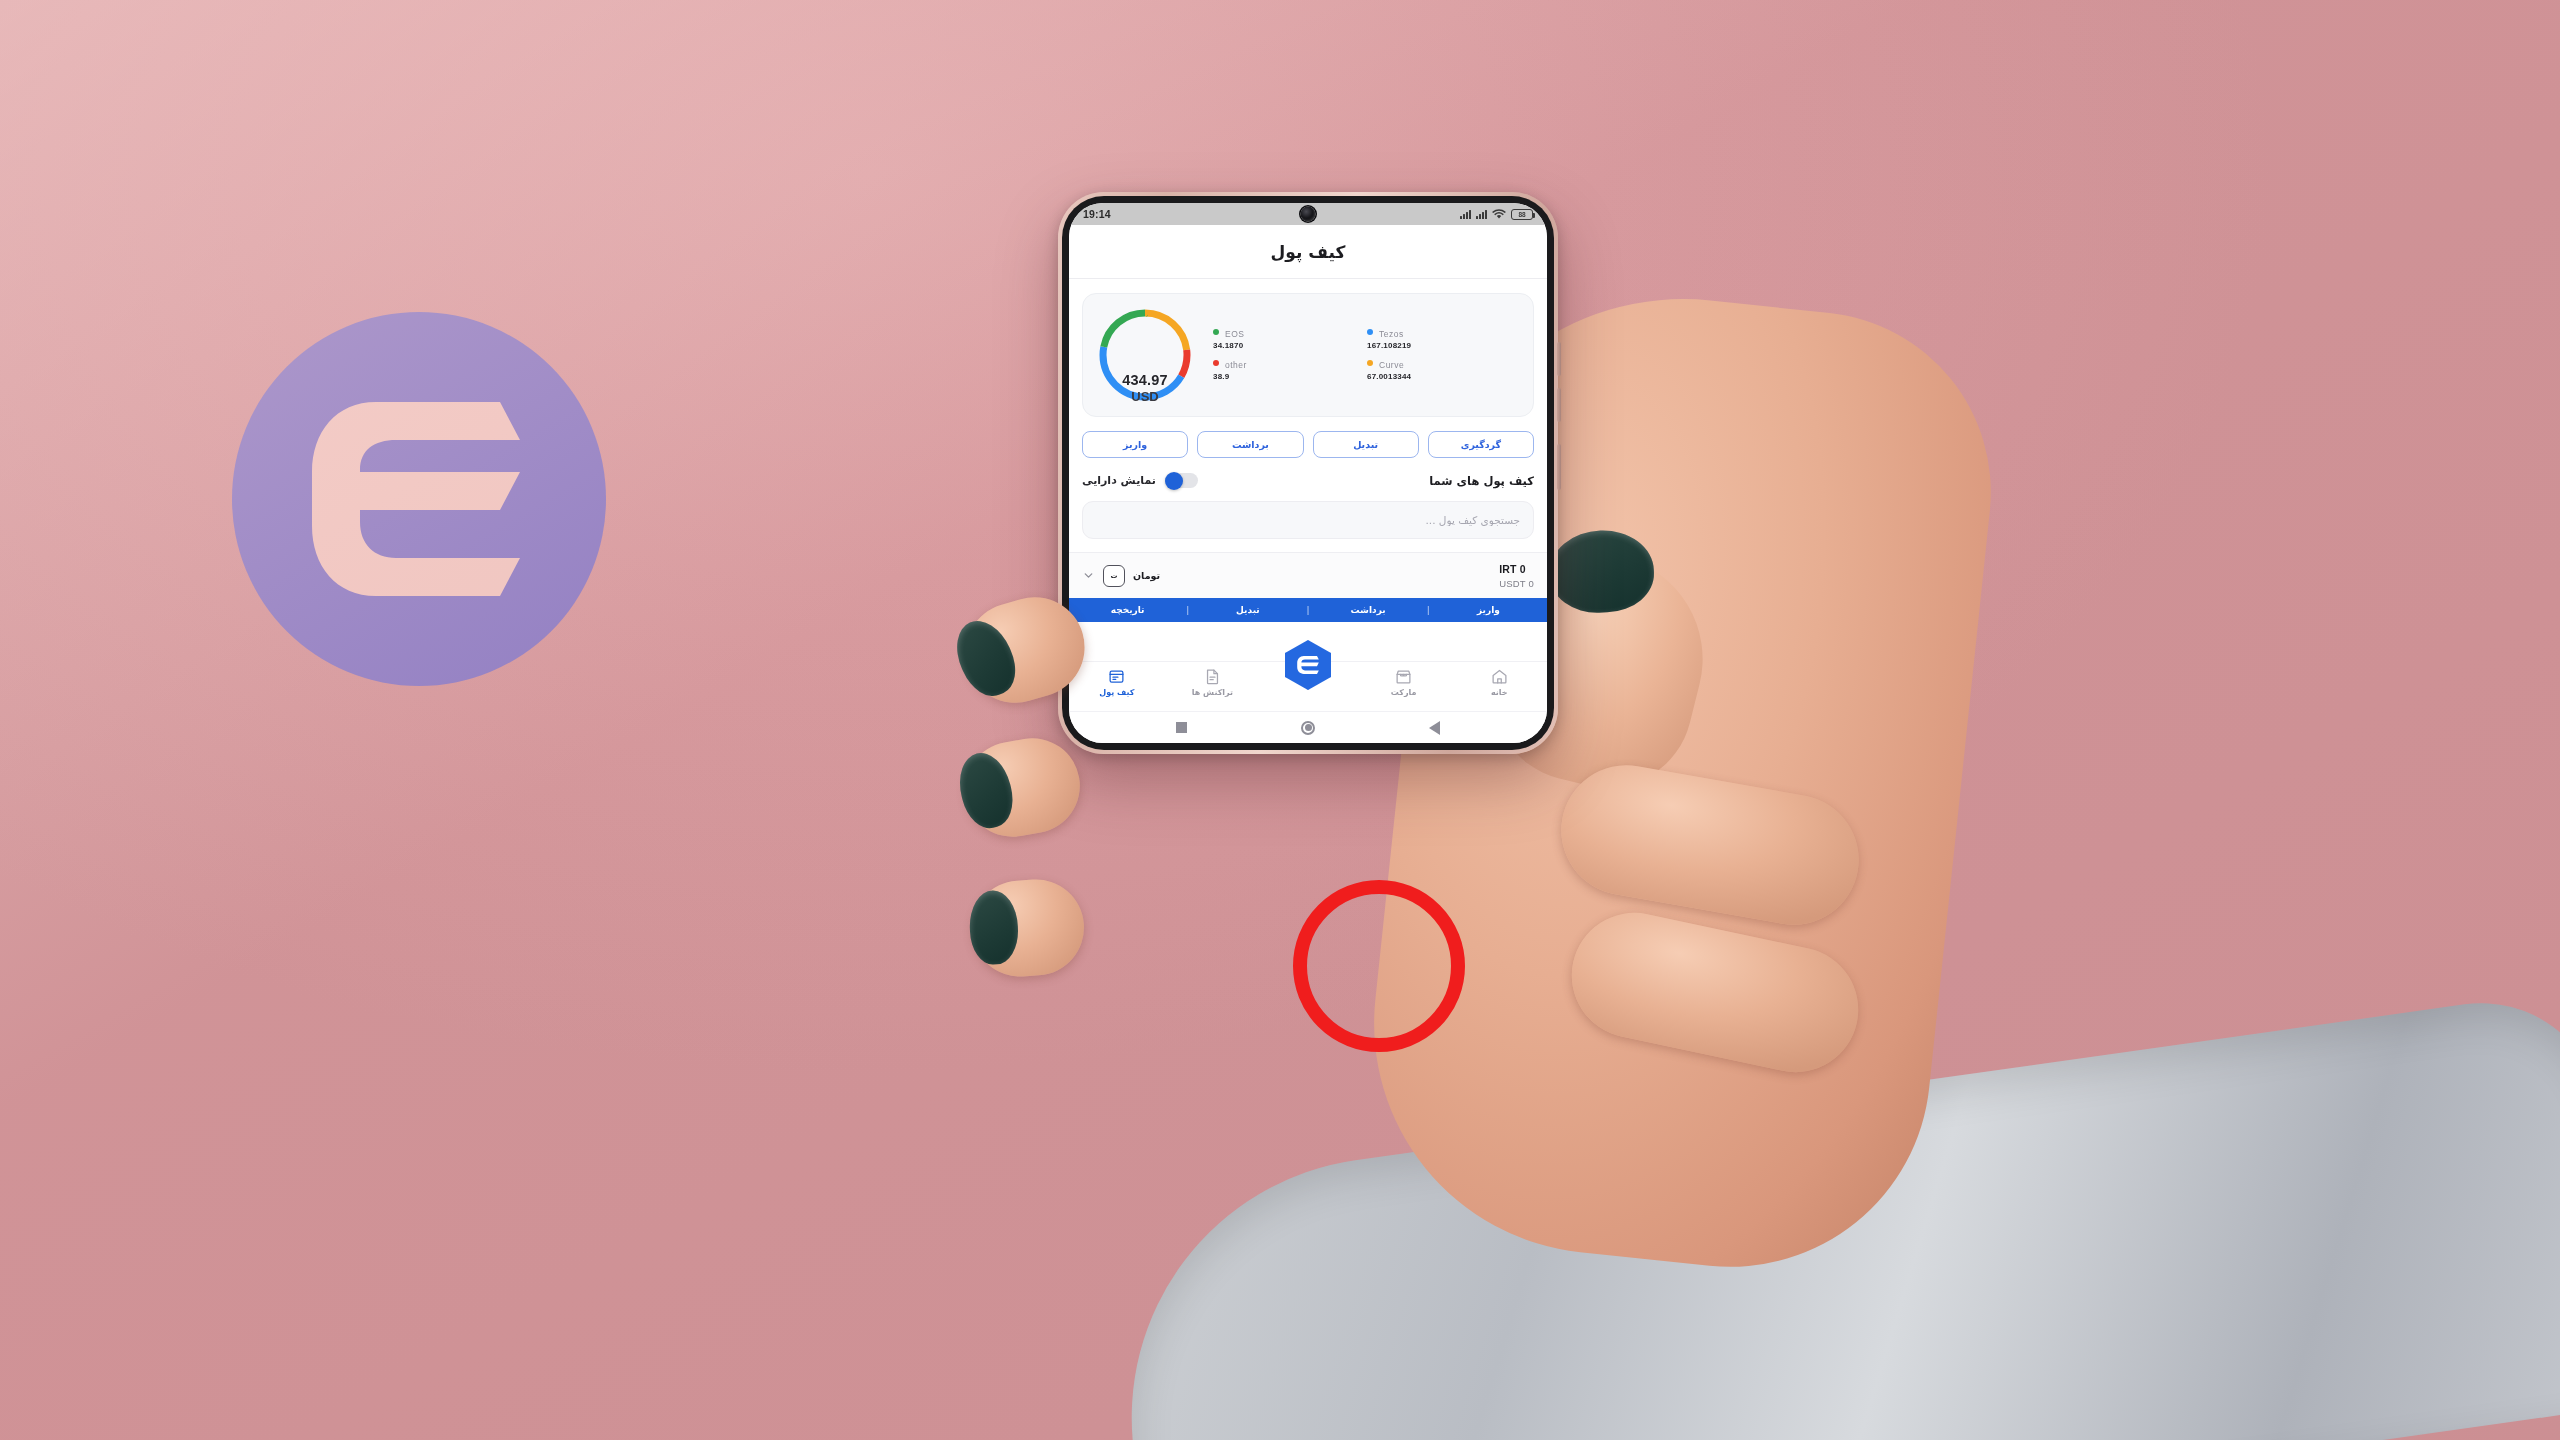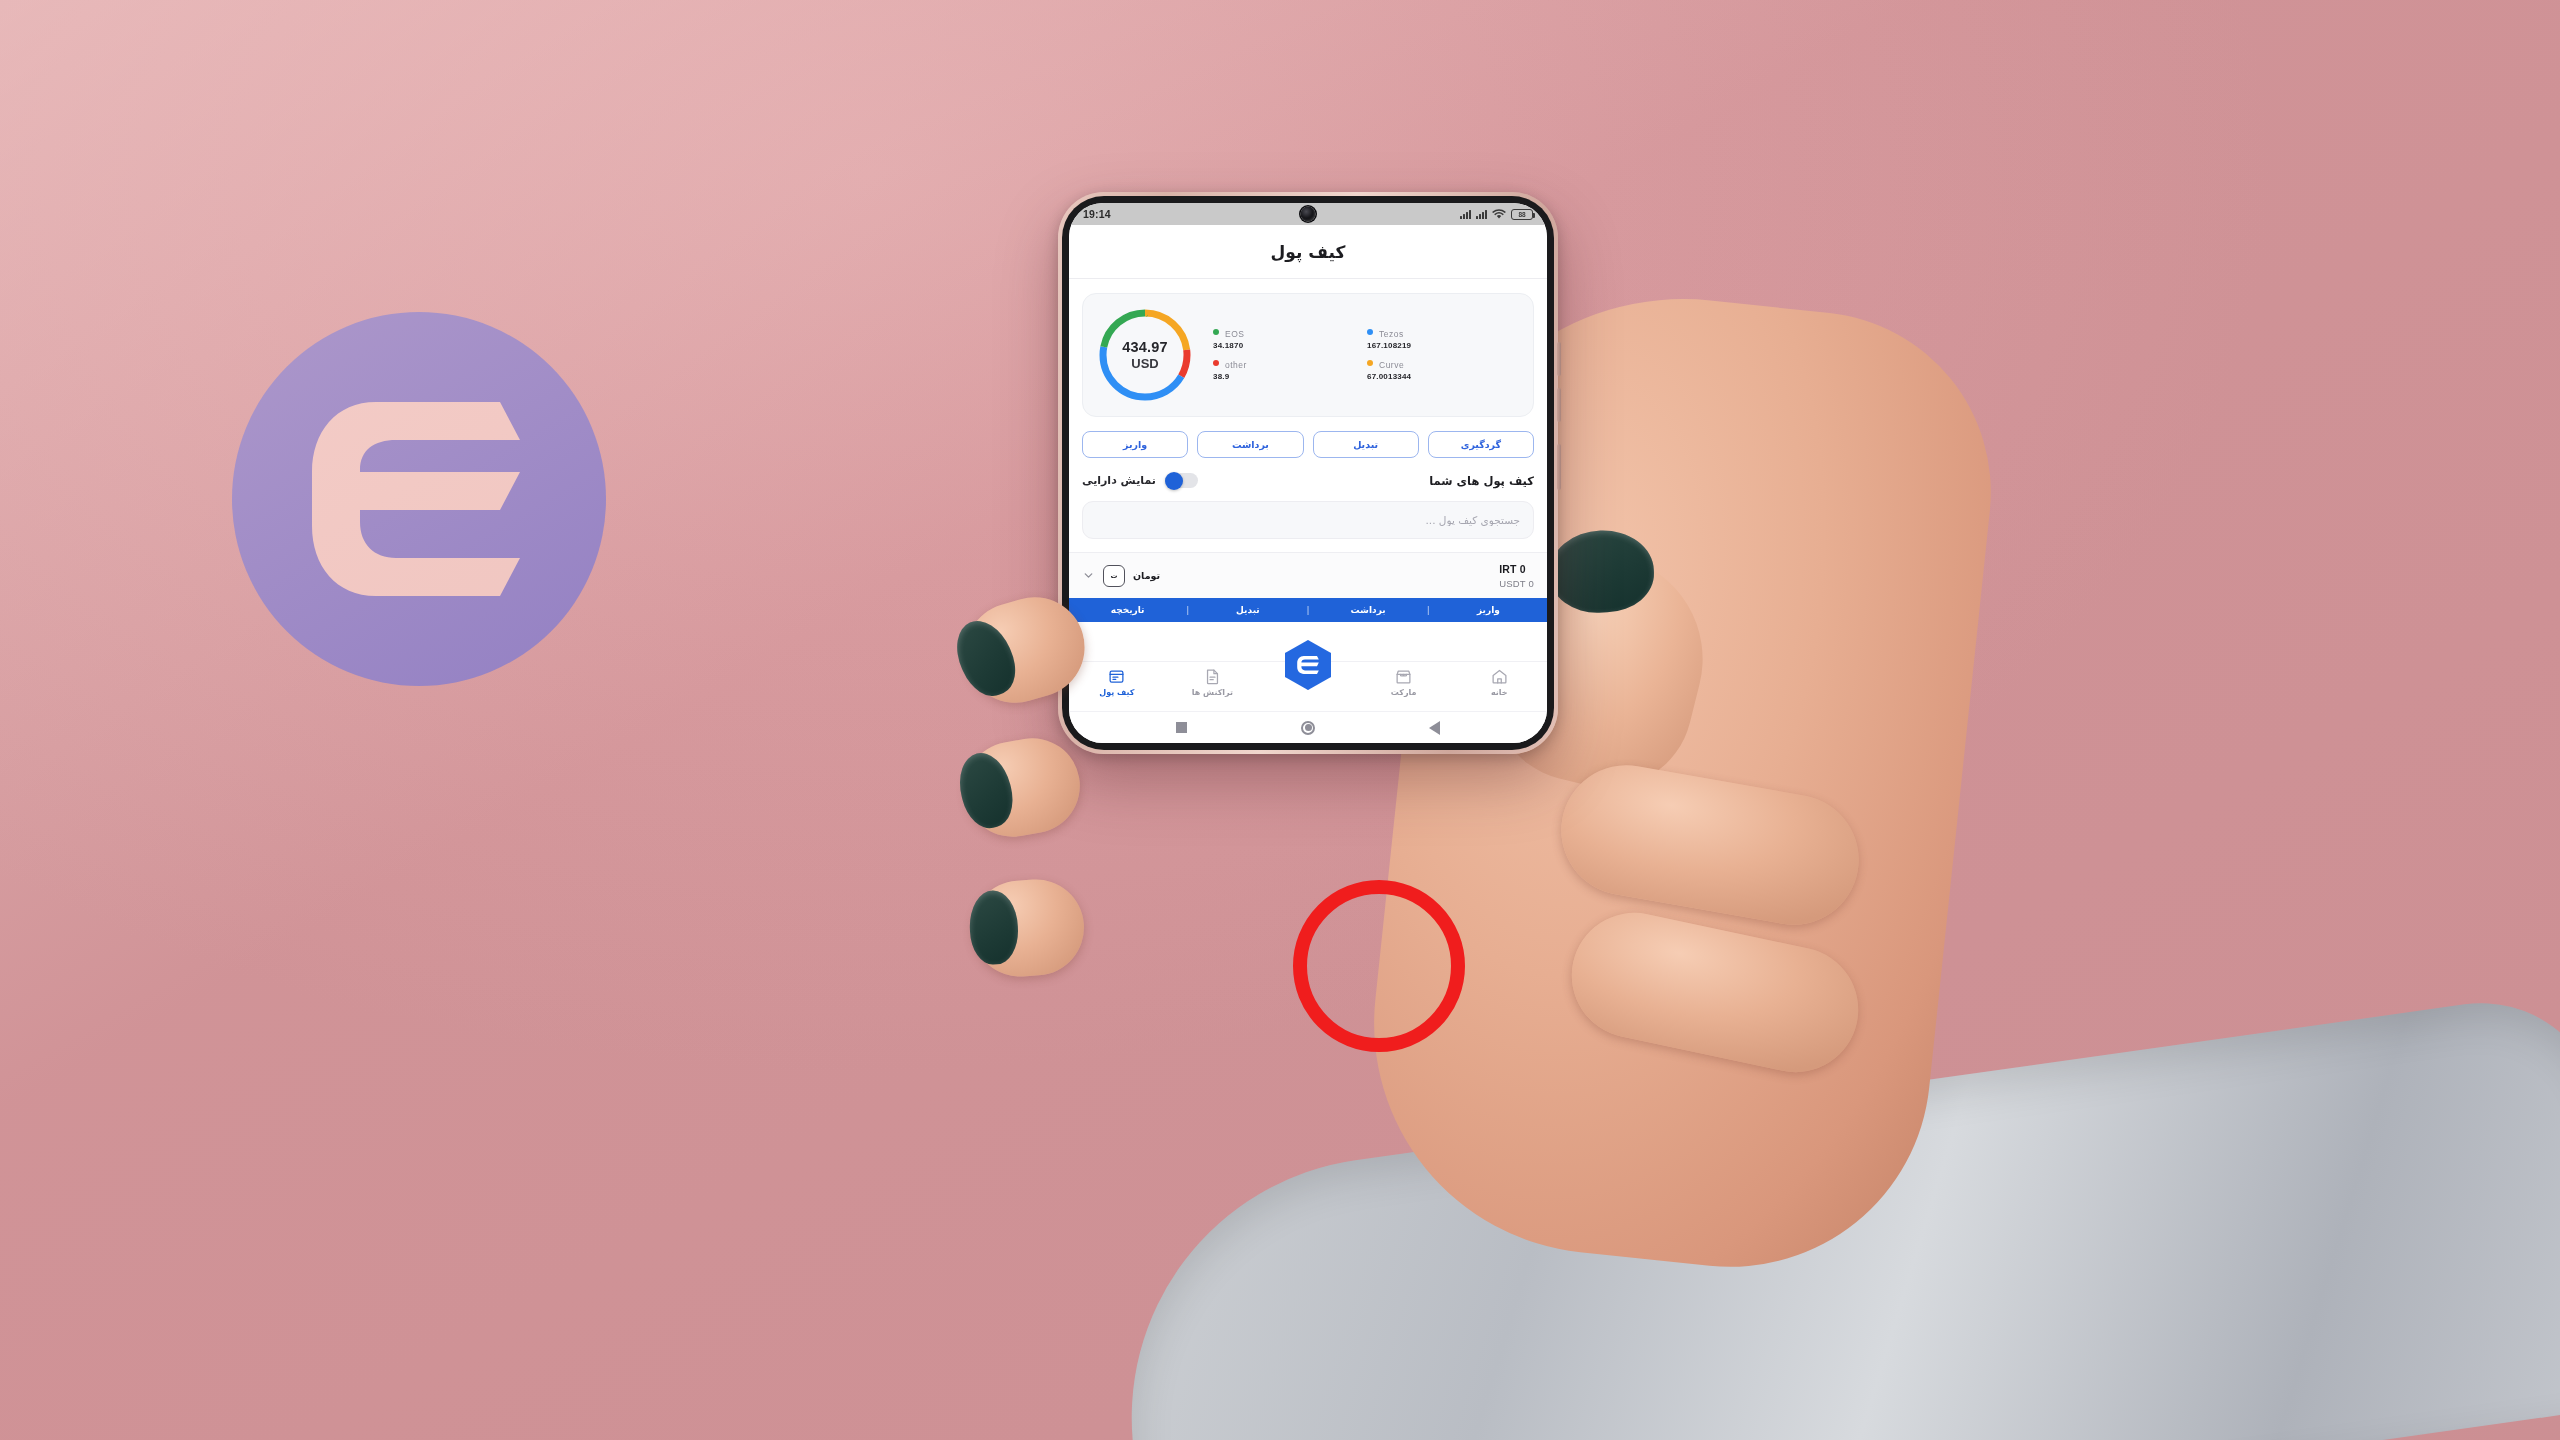--- a/index.html
+++ b/index.html
@@ -198,21 +198,21 @@
     padding: 14px 12px;
     display: flex; align-items: center;
     direction: ltr;
     gap: 8px;
     height: 124px;
   }
   .donut-holder {
     flex: 0 0 auto;
     width: 100px; height: 100px;
     position: relative;
-    display: flex; align-items: center; justify-content: center;
+    display: flex; align-items: flex-end; justify-content: center;
   }
   .donut-holder svg { position: absolute; inset: 0; }
   .donut-center {
     position: relative;
     text-align: center;
     line-height: 1.25;
   }
   .donut-value { font-size: 14.5px; font-weight: 700; color: #26262b; letter-spacing: 0.2px;
     font-family: "Liberation Sans", sans-serif; }
   .donut-unit { font-size: 13px; font-weight: 700; color: #3a3a40;

